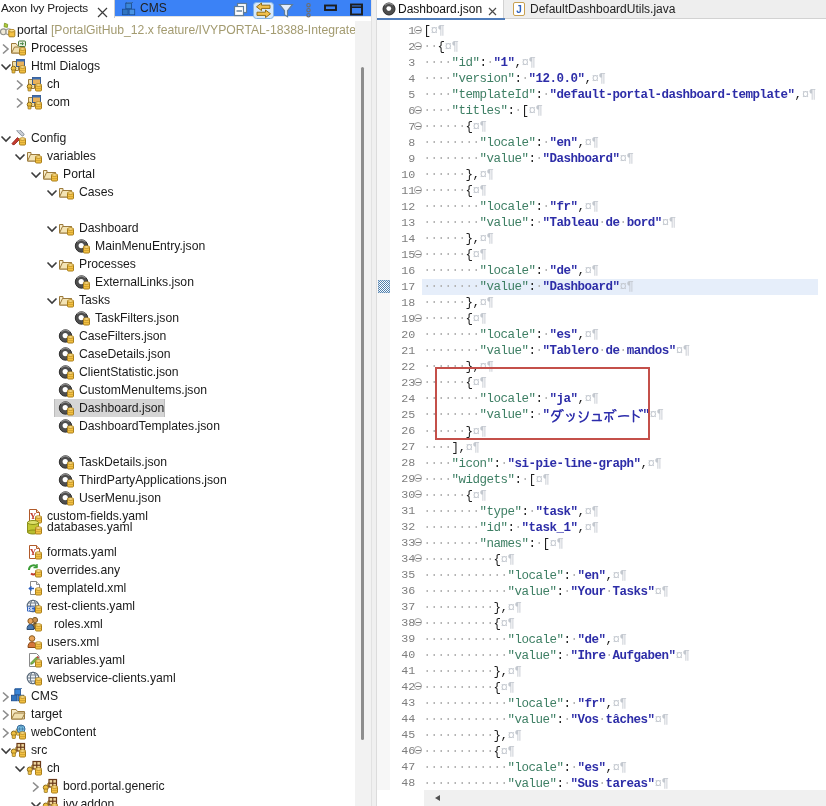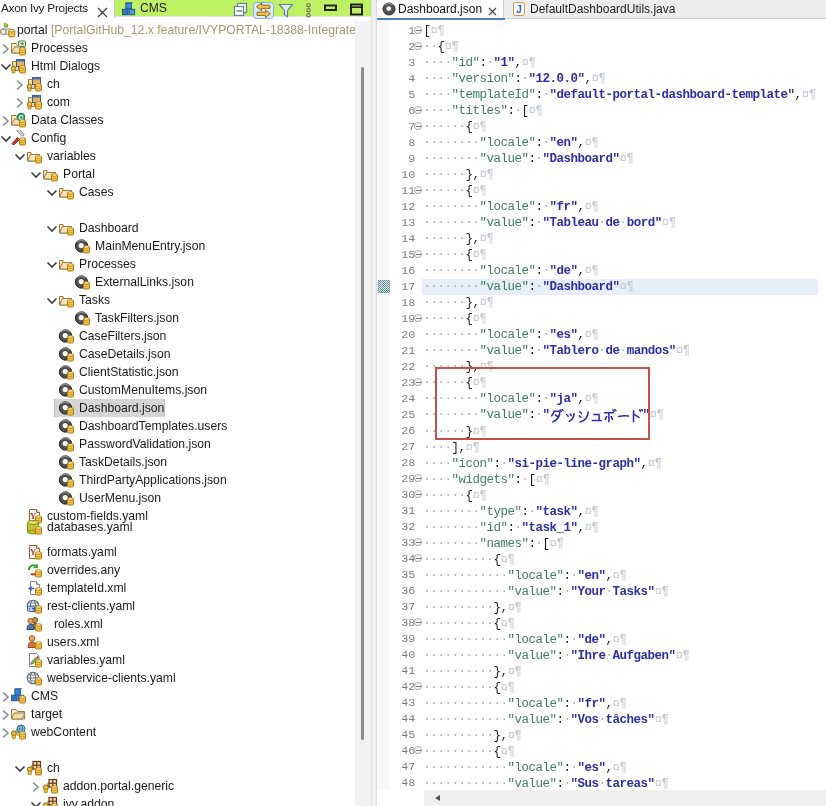--- a/index.html
+++ b/index.html
@@ -1,18 +1,18 @@
 <!DOCTYPE html>
 <html><head><meta charset="utf-8"><style>
 *{margin:0;padding:0;box-sizing:border-box}
 html,body{width:826px;height:806px;overflow:hidden;background:#fff;
  font-family:"Liberation Sans",sans-serif;}
 
 #left{position:absolute;left:0;top:0;width:371px;height:806px;background:#fff}
-#ltabs{position:absolute;left:0;top:0;width:371px;height:17px;background:#bef264;border-bottom:1px solid #dfe1e3}
+#ltabs{position:absolute;left:0;top:0;width:371px;height:17px;background:#3b82f6;border-bottom:1px solid #dfe1e3}
 #ltab1{position:absolute;left:0;top:0;width:115px;height:18px;background:#fff;border-right:1px solid #cccccc;
  font-size:11.8px;letter-spacing:-0.25px;color:#202020;line-height:17px;white-space:nowrap}
 #ltab1 .lbl{position:absolute;left:1px;top:0}
 #ltabs .x{position:absolute;top:0;line-height:19px;color:#444;font-size:13px}
 #ltab2{position:absolute;left:116px;top:0;width:80px;height:17px;font-size:12px;color:#202020;line-height:17px}
 .ticon{position:absolute;top:3px;width:14px;height:14px}
 
 #ltools{position:absolute;top:2px;left:230px;height:17px}
 
 #tree{position:absolute;left:0;top:21px;width:355px;height:785px;overflow:hidden}
@@ -163,37 +163,20 @@
             <rect x="6.5" y="1.5" width="8" height="7" fill="#e8b25c" stroke="#3a5a8a"></rect>
             <rect x="6.5" y="1.5" width="8" height="2" fill="#3d6fb4"></rect>
             <g>
               <rect x="9.5" y="8.5" width="6" height="6.5" rx="1" fill="#f5c244" stroke="#a97e18" stroke-width="1"></rect>
               <ellipse cx="12.5" cy="9" rx="3" ry="1.3" fill="#ffe08a" stroke="#a97e18" stroke-width="0.8"></ellipse>
               <line x1="9.6" y1="12.6" x2="15.4" y2="12.6" stroke="#c89b30" stroke-width="0.8"></line>
             </g>
           </svg></span>
         <span class="txt" style="left:47px">com</span>
       </div>
-<div class="trow" style="top:90px">
-        <span class="chev" style="left:-1px"><svg width="12" height="14" viewBox="0 0 12 14">
-            <path d="M4 2.5 L9 7 L4 11.5" fill="none" stroke="#8c8c8c" stroke-width="1.6"></path>
-          </svg></span>
-        <span class="ico" style="left:10px"><svg width="16" height="16" viewBox="0 0 16 16">
-            <path d="M1.5 3.5 L6 3.5 L7.5 5.5 L14.5 5.5 L14.5 13 L1.5 13 Z" fill="#f6e9c4" stroke="#9c7b3c" stroke-width="1"></path>
-            <path d="M1.5 13 L4.5 7 L15 7 L12 13 Z" fill="#f0dfae" stroke="#9c7b3c" stroke-width="1"></path>
-            <circle cx="11" cy="5" r="3.8" fill="#3fae7a" stroke="#1f7a4f"></circle>
-            <text x="11" y="7.6" font-size="7" font-family="Liberation Sans" fill="#fff" text-anchor="middle" font-weight="bold">C</text>
-            <g>
-              <rect x="9.5" y="8.5" width="6" height="6.5" rx="1" fill="#f5c244" stroke="#a97e18" stroke-width="1"></rect>
-              <ellipse cx="12.5" cy="9" rx="3" ry="1.3" fill="#ffe08a" stroke="#a97e18" stroke-width="0.8"></ellipse>
-              <line x1="9.6" y1="12.6" x2="15.4" y2="12.6" stroke="#c89b30" stroke-width="0.8"></line>
-            </g>
-          </svg></span>
-        <span class="txt" style="left:31px">Data Classes</span>
-      </div>
 <div class="trow" style="top:108px">
         <span class="chev" style="left:-1px"><svg width="14" height="12" viewBox="0 0 14 12">
             <path d="M2.5 4.5 L7 9 L11.5 4.5" fill="none" stroke="#3c3c3c" stroke-width="1.6"></path>
           </svg></span>
         <span class="ico" style="left:10px"><svg width="16" height="16" viewBox="0 0 16 16">
             <rect x="6.2" y="1" width="8.6" height="3" rx="1.5" transform="rotate(45 10.5 2.5)" fill="#c8cdd4" stroke="#7a828c" stroke-width="0.8"></rect>
             <path d="M2 13.5 L7.5 7.5 L9.5 9.5 L4.5 14.5 Q2.5 15.5 2 13.5 Z" fill="#c63b2f" stroke="#8a2018" stroke-width="0.8"></path>
             <g>
               <rect x="9.5" y="8.5" width="6" height="6.5" rx="1" fill="#f5c244" stroke="#a97e18" stroke-width="1"></rect>
               <ellipse cx="12.5" cy="9" rx="3" ry="1.3" fill="#ffe08a" stroke="#a97e18" stroke-width="0.8"></ellipse>
@@ -410,35 +393,21 @@
             <circle cx="7.5" cy="8" r="6.2" fill="#4e4e4e"></circle>
             <circle cx="7.5" cy="8" r="6.2" fill="none" stroke="#2e2e2e" stroke-width="1"></circle>
             <circle cx="7.2" cy="7.6" r="2.6" fill="#ffffff"></circle>
             <path d="M3.2 4.2 A5.5 5.5 0 0 1 11.5 3.9" stroke="#8a8a8a" stroke-width="1.2" fill="none"></path>
             <g>
               <rect x="9.5" y="8.5" width="6" height="6.5" rx="1" fill="#f5c244" stroke="#a97e18" stroke-width="1"></rect>
               <ellipse cx="12.5" cy="9" rx="3" ry="1.3" fill="#ffe08a" stroke="#a97e18" stroke-width="0.8"></ellipse>
               <line x1="9.6" y1="12.6" x2="15.4" y2="12.6" stroke="#c89b30" stroke-width="0.8"></line>
             </g>
           </svg></span>
-        <span class="txt" style="left:79px">DashboardTemplates.users</span>
-      </div>
-<div class="trow" style="top:414px">
-        <span class="ico" style="left:58px"><svg width="16" height="16" viewBox="0 0 16 16">
-            <circle cx="7.5" cy="8" r="6.2" fill="#4e4e4e"></circle>
-            <circle cx="7.5" cy="8" r="6.2" fill="none" stroke="#2e2e2e" stroke-width="1"></circle>
-            <circle cx="7.2" cy="7.6" r="2.6" fill="#ffffff"></circle>
-            <path d="M3.2 4.2 A5.5 5.5 0 0 1 11.5 3.9" stroke="#8a8a8a" stroke-width="1.2" fill="none"></path>
-            <g>
-              <rect x="9.5" y="8.5" width="6" height="6.5" rx="1" fill="#f5c244" stroke="#a97e18" stroke-width="1"></rect>
-              <ellipse cx="12.5" cy="9" rx="3" ry="1.3" fill="#ffe08a" stroke="#a97e18" stroke-width="0.8"></ellipse>
-              <line x1="9.6" y1="12.6" x2="15.4" y2="12.6" stroke="#c89b30" stroke-width="0.8"></line>
-            </g>
-          </svg></span>
-        <span class="txt" style="left:79px">PasswordValidation.json</span>
+        <span class="txt" style="left:79px">DashboardTemplates.json</span>
       </div>
 <div class="trow" style="top:432px">
         <span class="ico" style="left:58px"><svg width="16" height="16" viewBox="0 0 16 16">
             <circle cx="7.5" cy="8" r="6.2" fill="#4e4e4e"></circle>
             <circle cx="7.5" cy="8" r="6.2" fill="none" stroke="#2e2e2e" stroke-width="1"></circle>
             <circle cx="7.2" cy="7.6" r="2.6" fill="#ffffff"></circle>
             <path d="M3.2 4.2 A5.5 5.5 0 0 1 11.5 3.9" stroke="#8a8a8a" stroke-width="1.2" fill="none"></path>
             <g>
               <rect x="9.5" y="8.5" width="6" height="6.5" rx="1" fill="#f5c244" stroke="#a97e18" stroke-width="1"></rect>
               <ellipse cx="12.5" cy="9" rx="3" ry="1.3" fill="#ffe08a" stroke="#a97e18" stroke-width="0.8"></ellipse>
@@ -649,20 +618,41 @@
             <rect x="6.6" y="8.2" width="2.8" height="3" rx="0.5" fill="#f6d060" stroke="#8a6a1a" stroke-width="0.6"></rect>
             <circle cx="11" cy="5" r="4" fill="#7ec8e8" stroke="#3a6a9a"></circle>
             <path d="M7.2 5 h7.6 M11 1.2 a5.5 5.5 0 0 1 0 7.6 M11 1.2 a5.5 5.5 0 0 0 0 7.6" fill="none" stroke="#3a6a9a" stroke-width="0.7"></path>
             <g>
               <rect x="9.5" y="8.5" width="6" height="6.5" rx="1" fill="#f5c244" stroke="#a97e18" stroke-width="1"></rect>
               <ellipse cx="12.5" cy="9" rx="3" ry="1.3" fill="#ffe08a" stroke="#a97e18" stroke-width="0.8"></ellipse>
               <line x1="9.6" y1="12.6" x2="15.4" y2="12.6" stroke="#c89b30" stroke-width="0.8"></line>
             </g>
           </svg></span>
         <span class="txt" style="left:31px">webContent</span>
+      </div>
+<div class="trow" style="top:720px">
+        <span class="chev" style="left:-1px"><svg width="14" height="12" viewBox="0 0 14 12">
+            <path d="M2.5 4.5 L7 9 L11.5 4.5" fill="none" stroke="#3c3c3c" stroke-width="1.6"></path>
+          </svg></span>
+        <span class="ico" style="left:10px"><svg width="16" height="16" viewBox="0 0 16 16">
+            <circle cx="3.8" cy="9.5" r="2.5" fill="#f0c040" stroke="#8a6a1a"></circle>
+            <rect x="2.2" y="11" width="3.2" height="3.5" rx="0.6" fill="#f0c040" stroke="#8a6a1a" stroke-width="0.7"></rect>
+            <circle cx="7.5" cy="6.5" r="2" fill="#f6d060" stroke="#8a6a1a" stroke-width="0.7"></circle>
+            <g stroke="#6a3a1a" stroke-width="1.2" fill="#e8c87a">
+              <rect x="7" y="1.5" width="7.5" height="7.5" fill="#f0d9a0"></rect>
+              <line x1="10.75" y1="1.5" x2="10.75" y2="9"></line>
+              <line x1="7" y1="5.25" x2="14.5" y2="5.25"></line>
+            </g>
+            <g>
+              <rect x="9.5" y="8.5" width="6" height="6.5" rx="1" fill="#f5c244" stroke="#a97e18" stroke-width="1"></rect>
+              <ellipse cx="12.5" cy="9" rx="3" ry="1.3" fill="#ffe08a" stroke="#a97e18" stroke-width="0.8"></ellipse>
+              <line x1="9.6" y1="12.6" x2="15.4" y2="12.6" stroke="#c89b30" stroke-width="0.8"></line>
+            </g>
+          </svg></span>
+        <span class="txt" style="left:31px">src</span>
       </div>
 <div class="trow" style="top:738px">
         <span class="chev" style="left:13px"><svg width="14" height="12" viewBox="0 0 14 12">
             <path d="M2.5 4.5 L7 9 L11.5 4.5" fill="none" stroke="#3c3c3c" stroke-width="1.6"></path>
           </svg></span>
         <span class="ico" style="left:26px"><svg width="16" height="16" viewBox="0 0 16 16">
             <circle cx="3.8" cy="9.5" r="2.5" fill="#f0c040" stroke="#8a6a1a"></circle>
             <rect x="2.2" y="11" width="3.2" height="3.5" rx="0.6" fill="#f0c040" stroke="#8a6a1a" stroke-width="0.7"></rect>
             <circle cx="7.5" cy="6.5" r="2" fill="#f6d060" stroke="#8a6a1a" stroke-width="0.7"></circle>
             <g stroke="#6a3a1a" stroke-width="1.2" fill="#e8c87a">
@@ -690,21 +680,21 @@
               <rect x="7" y="1.5" width="7.5" height="7.5" fill="#f0d9a0"></rect>
               <line x1="10.75" y1="1.5" x2="10.75" y2="9"></line>
               <line x1="7" y1="5.25" x2="14.5" y2="5.25"></line>
             </g>
             <g>
               <rect x="9.5" y="8.5" width="6" height="6.5" rx="1" fill="#f5c244" stroke="#a97e18" stroke-width="1"></rect>
               <ellipse cx="12.5" cy="9" rx="3" ry="1.3" fill="#ffe08a" stroke="#a97e18" stroke-width="0.8"></ellipse>
               <line x1="9.6" y1="12.6" x2="15.4" y2="12.6" stroke="#c89b30" stroke-width="0.8"></line>
             </g>
           </svg></span>
-        <span class="txt" style="left:63px">addon.portal.generic</span>
+        <span class="txt" style="left:63px">bord.portal.generic</span>
       </div>
 <div class="trow" style="top:774px">
         <span class="chev" style="left:29px"><svg width="14" height="12" viewBox="0 0 14 12">
             <path d="M2.5 4.5 L7 9 L11.5 4.5" fill="none" stroke="#3c3c3c" stroke-width="1.6"></path>
           </svg></span>
         <span class="ico" style="left:42px"><svg width="16" height="16" viewBox="0 0 16 16">
             <circle cx="3.8" cy="9.5" r="2.5" fill="#f0c040" stroke="#8a6a1a"></circle>
             <rect x="2.2" y="11" width="3.2" height="3.5" rx="0.6" fill="#f0c040" stroke="#8a6a1a" stroke-width="0.7"></rect>
             <circle cx="7.5" cy="6.5" r="2" fill="#f6d060" stroke="#8a6a1a" stroke-width="0.7"></circle>
             <g stroke="#6a3a1a" stroke-width="1.2" fill="none">

